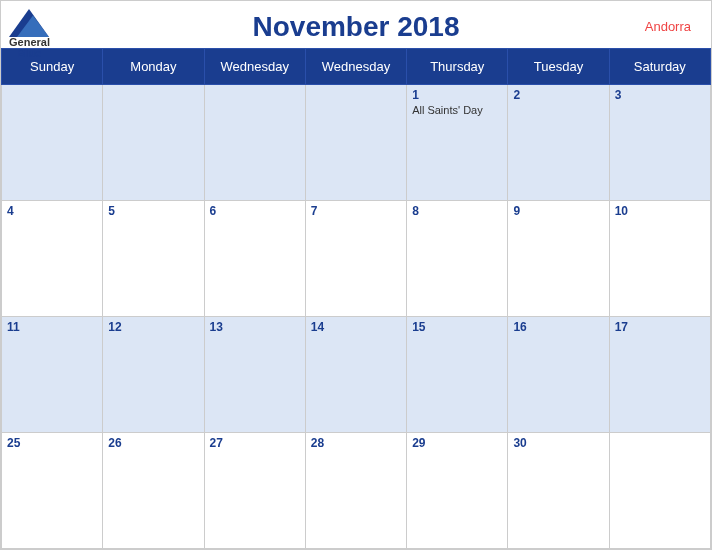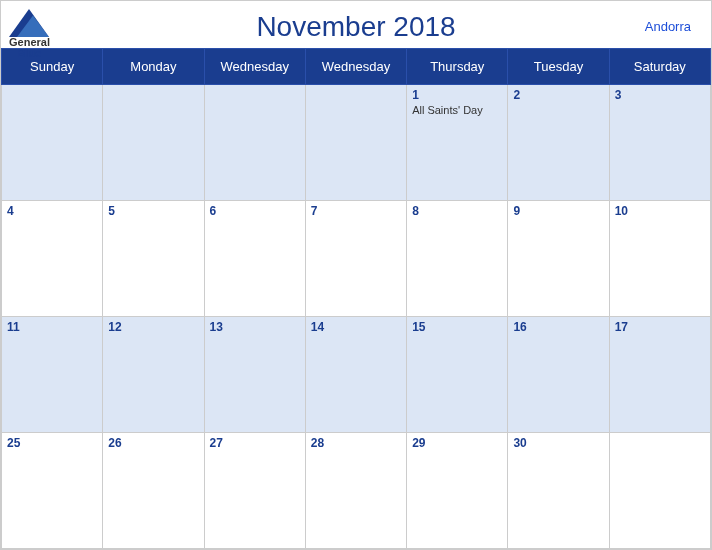--- a/index.html
+++ b/index.html
@@ -45,29 +45,29 @@
       font-weight: bold;
       line-height: 1;
     }
     .logo-icon {
       width: 40px;
       height: 28px;
     }
     .month-title {
       font-size: 28px;
       color: #1a3d8f;
-      font-weight: normal;
+      font-weight: bold;
       text-align: center;
     }
     .country-label {
       position: absolute;
       right: 20px;
       top: 18px;
       font-size: 13px;
-      color: #1d4ed8;
+      color: #ef4444;
     }
     .calendar-table {
       width: 100%;
       flex: 1;
       border-collapse: collapse;
     }
     .calendar-table thead tr th {
       background-color: #1a3d8f;
       color: #fff;
       text-align: center;

